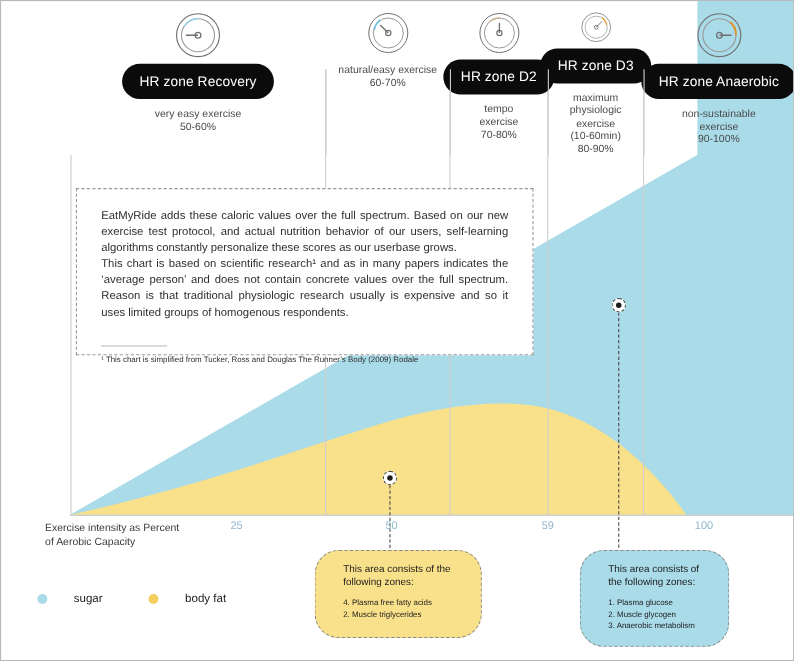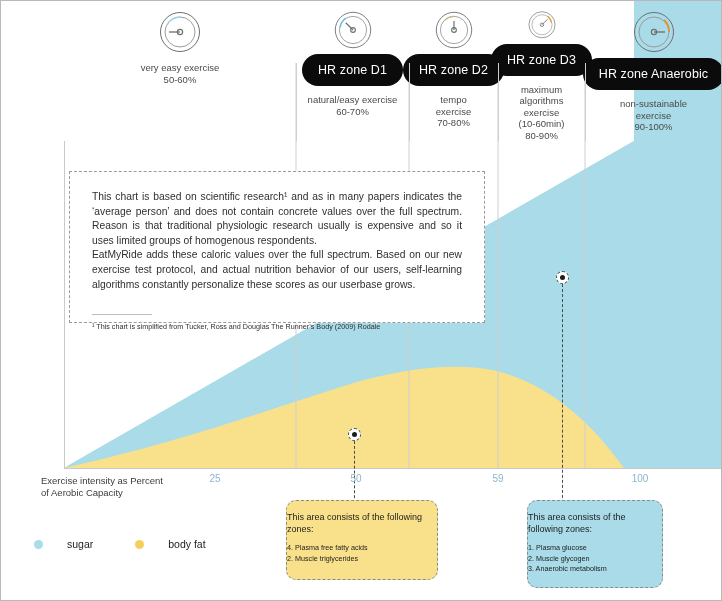--- a/index.html
+++ b/index.html
@@ -88,22 +88,22 @@
   }
   .infobox .fn{
     font-size:7.2px;line-height:9px;color:#2f2f2f;margin:0;
   }
 
   
   .callout{
     position:absolute;
     box-sizing:border-box;
     border:1px dashed #8a8a8a;
-    border-radius:10px;
-    padding:10px 0;
+    border-radius:22px;
+    padding:10px 25px;
   }
   .callout .ct{
     font-size:9px;line-height:12px;color:#1d1d1d;margin:0 0 8px 0;
   }
   .callout ol{margin:0;padding:0;list-style:none;}
   .callout li{
     font-size:7.2px;line-height:10.5px;color:#1d1d1d;
   }
   .callout.left{left:285px;top:499px;width:152px;height:80px;background:#f9e08a;}
   .callout.right{left:526px;top:499px;width:136px;height:88px;background:#a9dbe8;}
@@ -163,36 +163,36 @@
 
     <div class="zone first" style="left:0px;width:232px;">
 
       <svg class="gauge" width="44" height="44" viewBox="0 0 44 44">
         <circle cx="22" cy="22" r="19.5" fill="none" stroke="#6f6f6f" stroke-width="1"></circle>
         <circle cx="22" cy="22" r="15" fill="none" stroke="#9a9a9a" stroke-width="1"></circle>
         <path d="M 22 7 A 15 15 0 0 0 9.5 14" fill="none" stroke="#9fd4e8" stroke-width="1.6"></path>
         <circle cx="22" cy="22" r="2.6" fill="none" stroke="#6f6f6f" stroke-width="1.2"></circle>
         <line x1="22" y1="22" x2="11" y2="22" stroke="#6f6f6f" stroke-width="1.3"></line>
       </svg>
+      <div class="pill">HR zone Recovery</div>
       <div class="zdesc">
         <div>very easy exercise</div>
         <div>50-60%</div>
       </div>
     </div>
 
     <div class="zone" style="left:232px;width:113px;">
       <div class="divider"></div>
       <svg class="gauge" width="40" height="40" viewBox="0 0 44 44">
         <circle cx="22" cy="22" r="19.5" fill="none" stroke="#6f6f6f" stroke-width="1"></circle>
         <circle cx="22" cy="22" r="15" fill="none" stroke="#9a9a9a" stroke-width="1"></circle>
         <path d="M 14 9 A 15 15 0 0 0 8 19" fill="none" stroke="#6fc3de" stroke-width="1.6"></path>
         <circle cx="22" cy="22" r="2.6" fill="none" stroke="#6f6f6f" stroke-width="1.2"></circle>
         <line x1="22" y1="22" x2="14" y2="14" stroke="#6f6f6f" stroke-width="1.3"></line>
       </svg>
-      <div class="pill">HR zone D1</div>
       <div class="zdesc">
         <div>natural/easy exercise</div>
         <div>60-70%</div>
       </div>
     </div>
 
     <div class="zone" style="left:345px;width:89px;">
       <div class="divider"></div>
       <svg class="gauge" width="40" height="40" viewBox="0 0 44 44">
         <circle cx="22" cy="22" r="19.5" fill="none" stroke="#6f6f6f" stroke-width="1"></circle>
@@ -214,21 +214,21 @@
       <svg class="gauge" width="40" height="40" viewBox="0 0 44 44">
         <circle cx="22" cy="22" r="19.5" fill="none" stroke="#6f6f6f" stroke-width="1"></circle>
         <circle cx="22" cy="22" r="15" fill="none" stroke="#9a9a9a" stroke-width="1"></circle>
         <path d="M 30 9 A 15 15 0 0 1 36 19" fill="none" stroke="#e0a43a" stroke-width="1.8"></path>
         <circle cx="22" cy="22" r="2.6" fill="none" stroke="#6f6f6f" stroke-width="1.2"></circle>
         <line x1="22" y1="22" x2="30" y2="14" stroke="#6f6f6f" stroke-width="1.3"></line>
       </svg>
       <div class="pill">HR zone D3</div>
       <div class="zdesc">
         <div>maximum</div>
-        <div>algorithms</div>
+        <div>physiologic</div>
         <div>exercise</div>
         <div>(10-60min)</div>
         <div>80-90%</div>
       </div>
     </div>
 
     <div class="zone" style="left:521px;width:137px;">
       <div class="divider"></div>
       <svg class="gauge" width="44" height="44" viewBox="0 0 44 44">
         <circle cx="22" cy="22" r="19.5" fill="none" stroke="#6f6f6f" stroke-width="1"></circle>
@@ -241,22 +241,22 @@
       <div class="zdesc">
         <div>non-sustainable</div>
         <div>exercise</div>
         <div>90-100%</div>
       </div>
     </div>
 
   </div>
 
   <div class="infobox">
+    <p>EatMyRide adds these caloric values over the full spectrum. Based on our new exercise test protocol, and actual nutrition behavior of our users, self-learning algorithms constantly personalize these scores as our userbase grows.</p>
     <p>This chart is based on scientific research¹ and as in many papers indicates the ‘average person’ and does not contain concrete values over the full spectrum. Reason is that traditional physiologic research usually is expensive and so it uses limited groups of homogenous respondents.</p>
-    <p>EatMyRide adds these caloric values over the full spectrum. Based on our new exercise test protocol, and actual nutrition behavior of our users, self-learning algorithms constantly personalize these scores as our userbase grows.</p>
     <div class="rule"></div>
     <p class="fn">¹ This chart is simplified from Tucker, Ross and Douglas The Runner’s Body (2009) Rodale</p>
   </div>
 
   <div class="marker" style="left:347px;top:427px;">
     <div class="dot">
         <i></i>
       </div>
     <div class="stem" style="height:72px;"></div>
   </div>

